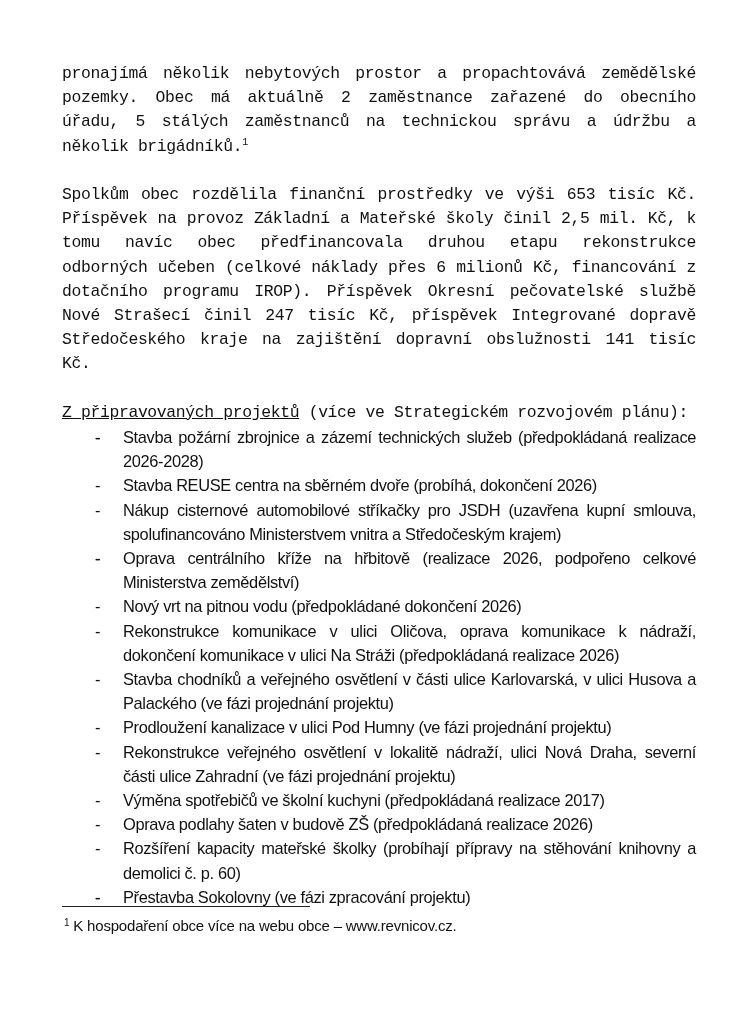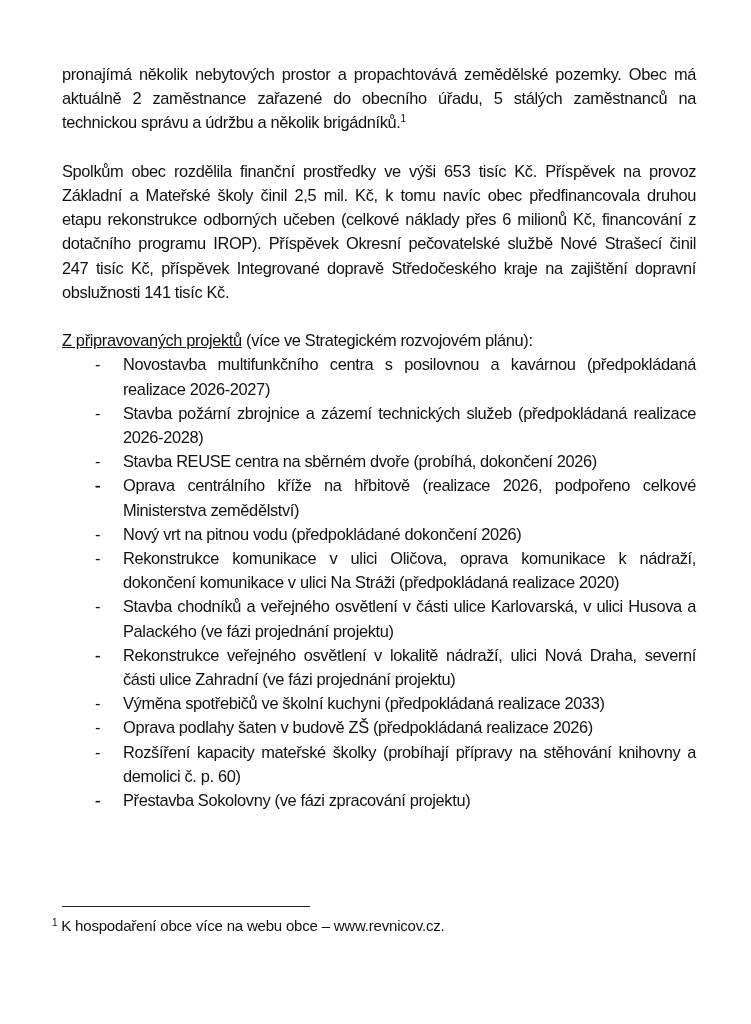--- a/index.html
+++ b/index.html
@@ -1,51 +1,51 @@
 <!DOCTYPE html>
 <html><head>
 <meta charset="utf-8">
 <style>
   html, body { margin: 0; padding: 0; background: #ffffff; }
   body { width: 751px; height: 1024px; position: relative; overflow: hidden;
          font-family: "Liberation Sans", sans-serif; color: #111111; }
   .page { position: absolute; left: 62px; top: 62px; width: 634px; font-size: 16.4px; line-height: 24.2px; letter-spacing: -0.35px; }
-  p { margin: 0; text-align: justify; }
+  p { margin: 0; text-align: justify; font-family: Liberation Mono, monospace; }
   .gap { height: 24.2px; }
   sup { font-size: 10px; line-height: 0; vertical-align: 6px; }
   .u { text-decoration: underline; }
   ul.list { list-style: none; margin: 0; padding: 0; }
   ul.list li { position: relative; padding-left: 61px; text-align: justify; }
   ul.list li .dash { position: absolute; left: 33px; top: 0; }
   .fn-rule { position: absolute; left: 62px; top: 906px; width: 248px; height: 0; border-top: 1.3px solid #222; }
-  .footnote { position: absolute; left: 52px; top: 916px; font-size: 15px; line-height: 20px; letter-spacing: -0.2px; }
+  .footnote { position: absolute; left: 64px; top: 916px; font-size: 15px; line-height: 20px; letter-spacing: -0.2px; }
   .footnote sup { font-size: 10px; vertical-align: 5px; }
 </style>
 </head>
 <body>
 
 <div class="page">
   <p><span>pronajímá několik nebytových prostor a propachtovává zemědělské pozemky. Obec má aktuálně 2 zaměstnance zařazené do obecního úřadu, 5 stálých zaměstnanců na technickou správu a údržbu a několik brigádníků.</span><sup>1</sup></p>
   <div class="gap"></div>
   <p>Spolkům obec rozdělila finanční prostředky ve výši 653 tisíc Kč. Příspěvek na provoz Základní a Mateřské školy činil 2,5 mil. Kč, k tomu navíc obec předfinancovala druhou etapu rekonstrukce odborných učeben (celkové náklady přes 6 milionů Kč, financování z dotačního programu IROP). Příspěvek Okresní pečovatelské službě Nové Strašecí činil 247 tisíc Kč, příspěvek Integrované dopravě Středočeského kraje na zajištění dopravní obslužnosti 141 tisíc Kč.</p>
   <div class="gap"></div>
   <p><span class="u">Z připravovaných projektů</span><span> (více ve Strategickém rozvojovém plánu):</span></p>
   <ul class="list">
-    <li><span class="dash">-</span><span>Novostavba multifunkčního centra s posilovnou a kavárnou (předpokládaná realizace 2026-2027)</span></li>
+    <li><span class="dash">-</span></li>
     <li><span class="dash">-</span><span>Stavba požární zbrojnice a zázemí technických služeb (předpokládaná realizace 2026-2028)</span></li>
     <li><span class="dash">-</span><span>Stavba REUSE centra na sběrném dvoře (probíhá, dokončení 2026)</span></li>
-    <li><span class="dash">-</span></li>
+    <li><span class="dash">-</span><span>Nákup cisternové automobilové stříkačky pro JSDH (uzavřena kupní smlouva, spolufinancováno Ministerstvem vnitra a Středočeským krajem)</span></li>
     <li><span class="dash">-</span></li>
     <li><span class="dash">-</span><span>Oprava centrálního kříže na hřbitově (realizace 2026, podpořeno celkové Ministerstva zemědělství)</span></li>
     <li><span class="dash">-</span><span>Nový vrt na pitnou vodu (předpokládané dokončení 2026)</span></li>
-    <li><span class="dash">-</span><span>Rekonstrukce komunikace v ulici Oličova, oprava komunikace k nádraží, dokončení komunikace v ulici Na Stráži (předpokládaná realizace 2020)</span></li>
+    <li><span class="dash">-</span><span>Rekonstrukce komunikace v ulici Oličova, oprava komunikace k nádraží, dokončení komunikace v ulici Na Stráži (předpokládaná realizace 2026)</span></li>
     <li><span class="dash">-</span><span>Stavba chodníků a veřejného osvětlení v části ulice Karlovarská, v ulici Husova a Palackého (ve fázi projednání projektu)</span></li>
-    <li><span class="dash">-</span></li>
+    <li><span class="dash">-</span><span>Prodloužení kanalizace v ulici Pod Humny (ve fázi projednání projektu)</span></li>
     <li><span class="dash">-</span><span>Rekonstrukce veřejného osvětlení v lokalitě nádraží, ulici Nová Draha, severní části ulice Zahradní (ve fázi projednání projektu)</span></li>
-    <li><span class="dash">-</span><span>Výměna spotřebičů ve školní kuchyni (předpokládaná realizace 2033)</span></li>
+    <li><span class="dash">-</span><span>Výměna spotřebičů ve školní kuchyni (předpokládaná realizace 2017)</span></li>
     <li><span class="dash">-</span><span>Oprava podlahy šaten v budově ZŠ (předpokládaná realizace 2026)</span></li>
     <li><span class="dash">-</span><span>Rozšíření kapacity mateřské školky (probíhají přípravy na stěhování knihovny a demolici č. p. 60)</span></li>
     <li><span class="dash">-</span></li>
     <li><span class="dash">-</span><span>Přestavba Sokolovny (ve fázi zpracování projektu)</span></li>
   </ul>
 </div>
 
 <div class="fn-rule"></div>
 <div class="footnote"><sup>1</sup><span> K hospodaření obce více na webu obce – www.revnicov.cz.</span></div>
 

